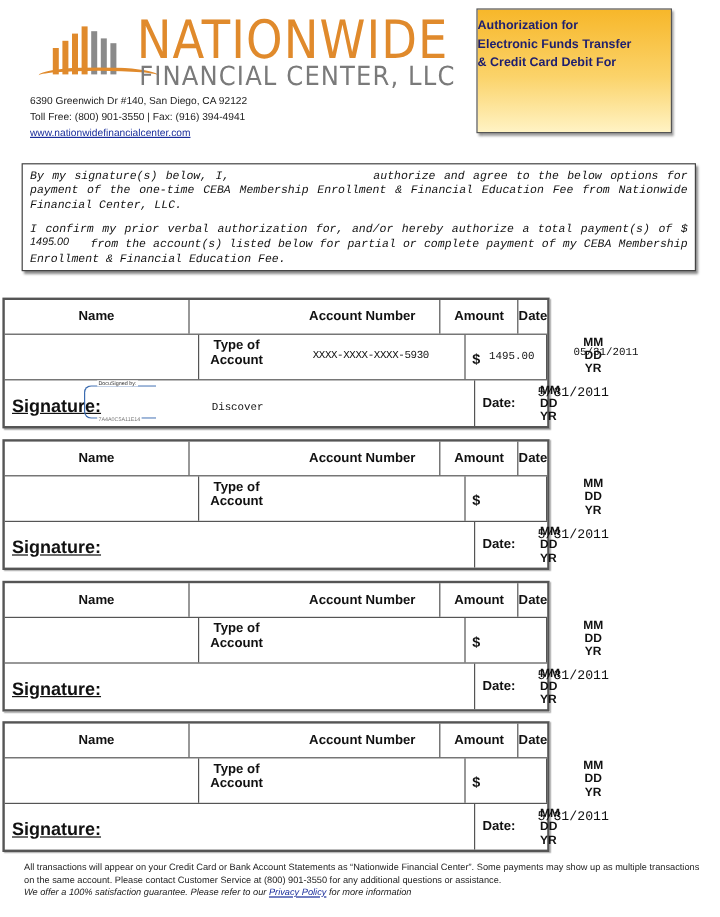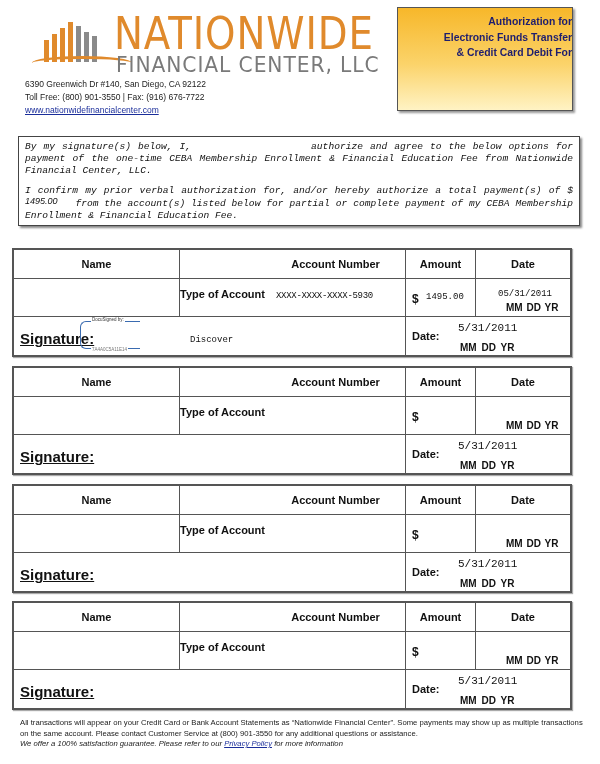--- a/index.html
+++ b/index.html
@@ -8,32 +8,32 @@
   
   .logo { position: absolute; left: 30px; top: 14px; width: 380px; height: 60px; }
   .logo-bars { position: absolute; left: 0; top: 0; width: 78px; height: 56px; }
   .logo-bars .bar { position: absolute; bottom: 8px; width: 5px; }
   .logo-swoosh { position: absolute; left: 2px; top: 42px; width: 100px; height: 14px; border-top: 3px solid #e08a2c; border-radius: 100% 100% 0 0; }
   .logo-name { position: absolute; left: 84px; top: -4px; font-size: 44px; letter-spacing: 1px; color: #e08a2c; font-family: "DejaVu Sans", sans-serif; font-weight: normal; line-height: 48px; transform: scaleX(0.88); transform-origin: left; white-space: nowrap; }
   .logo-sub { position: absolute; left: 86px; top: 38px; font-size: 22px; letter-spacing: 1px; color: #7a7a7a; font-family: "DejaVu Sans", sans-serif; line-height: 26px; transform: scaleX(0.92); transform-origin: left; white-space: nowrap; }
   .addr { position: absolute; left: 25px; top: 78px; font-size: 8.5px; line-height: 13px; color: #222; font-family: "Liberation Sans", sans-serif; }
   .addr a { color: #1a2d9a; text-decoration: underline; }
 
-  .title-box { position: absolute; left: 397px; top: 7px; width: 176px; height: 104px; border: 1px solid #555; background: linear-gradient(to bottom, #f7b72a 0%, #fbd36a 55%, #fff3c4 100%); box-shadow: 2px 2px 2px #999; overflow: hidden; text-align: right; padding-top: 6px; }
+  .title-box { position: absolute; left: 397px; top: 7px; width: 163px; height: 104px; border: 1px solid #555; background: linear-gradient(to bottom, #f7b72a 0%, #fbd36a 55%, #fff3c4 100%); box-shadow: 2px 2px 2px #999; overflow: hidden; text-align: left; padding-top: 6px; }
   .title-box div { font-size: 10.4px; font-weight: bold; color: #1e1e6e; line-height: 15.5px; white-space: nowrap; }
 
   
   .auth { position: absolute; left: 18px; top: 136px; width: 562px; height: 90px; border: 1px solid #444; box-shadow: 2px 2px 2px #888; padding: 4px 6px; font-family: "Liberation Mono", monospace; font-size: 9.6px; line-height: 12px; color: #111; }
   .auth p { margin: 0; white-space: pre-wrap; text-align: justify; font-style: italic; }
   .auth .gap { height: 8px; }
   .auth .amt-inline { font-family: "Liberation Sans", sans-serif; font-size: 9px; position: relative; top: -2px; }
   .auth .name-blank { display: inline-block; width: 120px; }
 
   
-  .pay-table { position: absolute; left: 12px; width: 560px; border: 2px solid #555; box-shadow: 1px 1px 1px #aaa; }
+  .pay-table { position: absolute; left: 2px; width: 456px; border: 2px solid #555; box-shadow: 1px 1px 1px #aaa; }
   .pay-table .row { display: flex; border-bottom: 1.5px solid #555; }
   .pay-table .row:last-child { border-bottom: none; }
   .pay-table .cell { border-right: 1.5px solid #555; position: relative; }
   .pay-table .cell:last-child { border-right: none; text-align: center; }
   .c-name { width: 166px; } .c-type { width: 86px; margin-top: 44px; } .c-acct { width: 140px; } .c-amt { width: 70px; } .c-date { flex: 1; }
   .hdr { height: 29px; }
   .hdr .cell { display: flex; align-items: center; justify-content: center; text-align: center; font-weight: bold; font-size: 11px; line-height: 12px; }
   .dat { height: 38px; }
   .dat .cell { font-family: "Liberation Mono", monospace; font-size: 9px; }
   .dat .c-type span, .dat .c-acct span { position: absolute; top: 12px; }
@@ -72,21 +72,21 @@
       <div class="bar" style="left: 54px; height: 30px; background: rgb(138, 138, 138);"></div>
       <div class="bar" style="left: 62px; height: 26px; background: rgb(138, 138, 138);"></div>
     </div>
   <div class="logo-swoosh"></div>
   <div class="logo-name">NATIONWIDE</div>
   <div class="logo-sub">FINANCIAL CENTER, LLC</div>
 </div>
 
 <div class="addr">
   <div>6390 Greenwich Dr #140, San Diego, CA 92122</div>
-  <div>Toll Free: (800) 901-3550 | Fax: (916) 676-7722</div>
+  <div>Toll Free: (800) 901-3550 | Fax: (916) 394-4941</div>
   <div><a>www.nationwidefinancialcenter.com</a></div>
 </div>
 
 <div class="title-box">
   <div>Authorization for</div>
   <div>Electronic Funds Transfer</div>
   <div>&amp; Credit Card Debit For</div>
 </div>
 
 <div class="auth">

